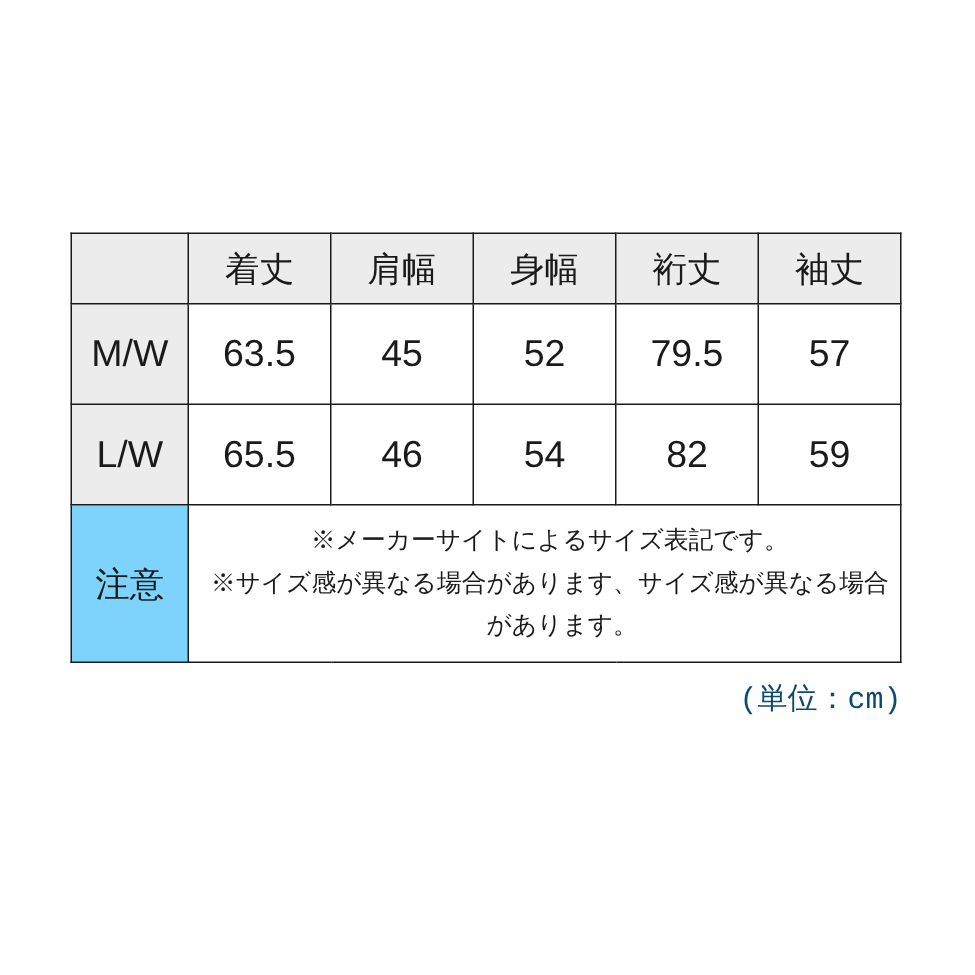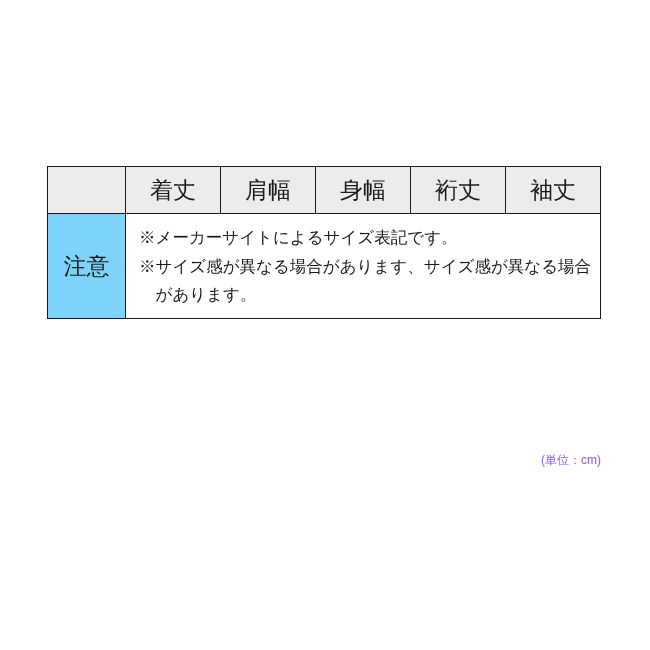--- a/index.html
+++ b/index.html
@@ -11,21 +11,21 @@
     width: 650px;
     height: 650px;
     background: #ffffff;
     font-family: "Liberation Sans", sans-serif;
     color: #1a1a1a;
     overflow: hidden;
   }
   .chart-wrap {
     position: absolute;
     left: 47px;
-    top: 166px;
+    top: 155px;
     width: 554px;
   }
   table.size-table {
     border-collapse: collapse;
     table-layout: fixed;
     width: 554px;
   }
   .size-table col.label-col { width: 78px; }
   .size-table th,
   .size-table td {
@@ -44,43 +44,44 @@
   .size-table td.row-label {
     background: #ececec;
     font-size: 24px;
   }
   .size-table tr.size-row td {
     height: 67px;
     font-size: 25px;
     background: #ffffff;
   }
   .size-table tr.size-row td.row-label { background: #ececec; }
-  .size-table tr.note-row td { height: 105px; }
+  .size-table tr.note-row td { height: 105px; text-align: center; }
   .size-table td.note-label {
     background: #7dd3fc;
     font-size: 23px;
   }
   .size-table td.note-cell {
     background: #ffffff;
     text-align: left;
     padding: 8px 6px 8px 13px;
   }
   .note-cell p {
     margin: 0;
     font-size: 16.5px;
     line-height: 1.75;
     text-indent: -1em;
     padding-left: 1em;
   }
   .unit-caption {
     position: absolute;
     top: 452px;
     right: 49px;
-    font-size: 12px;
-    color: #8b5cf6;
+    font-size: 20px;
+    color: #0c4a6e;
+    font-family: Liberation Mono, monospace;
   }
 </style>
 </head>
 <body>
 
 <div class="chart-wrap">
   <table class="size-table">
     <colgroup>
       <col class="label-col">
       <col>
@@ -93,20 +94,36 @@
       <tr>
         <th></th>
         <th>着丈</th>
         <th>肩幅</th>
         <th>身幅</th>
         <th>裄丈</th>
         <th>袖丈</th>
       </tr>
     </thead>
     <tbody>
+      <tr class="size-row">
+        <td class="row-label">M/W</td>
+        <td>63.5</td>
+        <td>45</td>
+        <td>52</td>
+        <td>79.5</td>
+        <td>57</td>
+      </tr>
+      <tr class="size-row">
+        <td class="row-label">L/W</td>
+        <td>65.5</td>
+        <td>46</td>
+        <td>54</td>
+        <td>82</td>
+        <td>59</td>
+      </tr>
       <tr class="note-row">
         <td class="note-label">注意</td>
         <td class="note-cell" colspan="5">
           <p>※メーカーサイトによるサイズ表記です。</p>
           <p>※サイズ感が異なる場合があります、サイズ感が異なる場合があります。</p>
         </td>
       </tr>
     </tbody>
   </table>
 </div>

